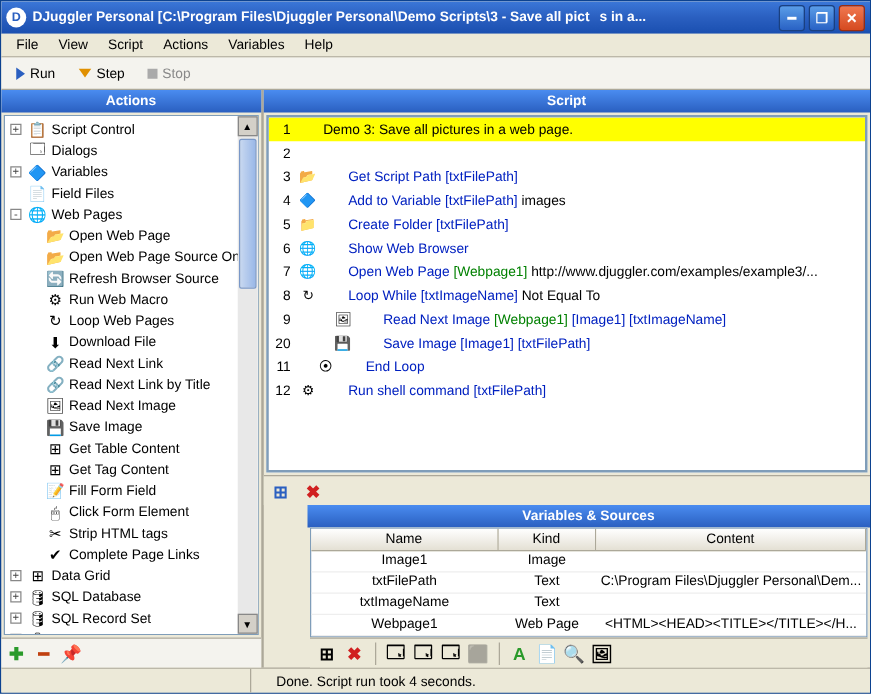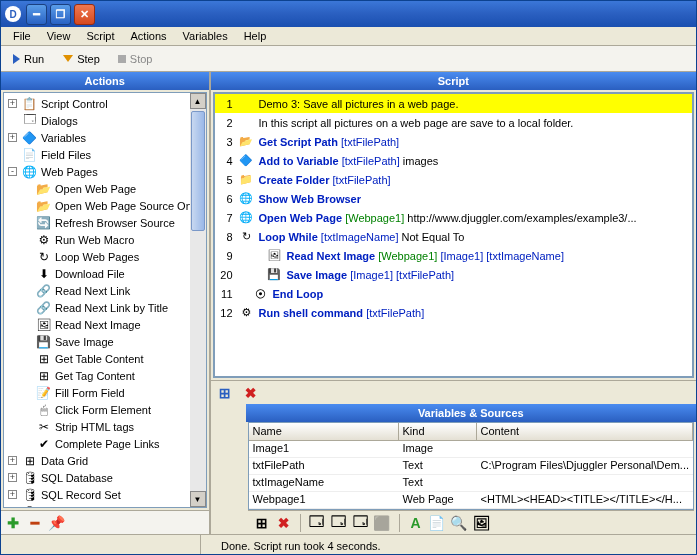--- a/index.html
+++ b/index.html
@@ -52,33 +52,33 @@
 .left-toolbar { height:24px; background:#f4f3ee; display:flex; align-items:center; padding:0 4px; gap:6px; border-top:1px solid #aca899; }
 .small-icon { width:16px; height:16px; display:flex; align-items:center; justify-content:center; cursor:pointer; font-size:14px; font-weight:bold; }
 
 
 .script-wrap { flex:1; background:#fff; border:2px solid #7f9db9; margin:2px; overflow:auto; }
 .script-row { display:flex; align-items:center; min-height:19px; padding:1px 0; }
 .lineno { width:24px; text-align:right; color:#000; padding-right:6px; }
 .sicon { width:16px; height:16px; margin-right:4px; display:flex; align-items:center; justify-content:center; font-size:11px; }
 .script-text { white-space:nowrap; }
 .script-row.hl { background:#ffff00; }
-.cmd { font-weight:bold; color:#0020c0; }
+.cmd { font-weight:normal; color:#0020c0;margin-left:20px; }
 .param-g { color:#008000; }
 .param-b { color:#0020c0; }
 .txt { color:#000; }
 .indent1 { margin-left:14px; }
 .indent2 { margin-left:28px; }
 
 
 .script-toolbar { height:24px; background:#ece9d8; display:flex; align-items:center; padding:0 6px; gap:10px; border-top:1px solid #aca899; }
 
 
 .vars-panel { height:130px; display:flex; flex-direction:column;margin-left:35px; }
-.vars-grid { flex:1; background:#fff; border:1px solid #7f9db9; margin:0 2px; overflow:hidden; }
+.vars-grid { flex:1; background:#fff; border:1px solid #7f9db9; margin:0 2px; overflow:hidden;text-align:center; }
 .grid-header { display:flex; background:#ece9d8; border-bottom:1px solid #aca899; height:18px; }
 .gh { border-right:1px solid #aca899; padding:2px 4px; font-weight:normal; background:linear-gradient(to bottom,#fff,#e4e0d4); }
 .gh.c1 { width:150px; } .gh.c2 { width:78px; } .gh.c3 { flex:1; }
 .grid-row { display:flex; height:17px; border-bottom:1px solid #eee; }
 .gc { padding:1px 4px; overflow:hidden; white-space:nowrap; }
 .gc.c1 { width:150px; } .gc.c2 { width:78px; } .gc.c3 { flex:1; }
 
 
 .vars-toolbar { height:24px; background:#ece9d8; display:flex; align-items:center; padding:0 6px; gap:6px; border-top:1px solid #aca899; margin:0 2px; }
 .vsep { width:1px; height:18px; background:#aca899; margin:0 2px; }
@@ -86,20 +86,23 @@
 
 .statusbar { height:22px; background:#ece9d8; border-top:1px solid #aca899; display:flex; align-items:center; }
 .sb-grip { width:200px; height:100%; border-right:1px solid #aca899; }
 .sb-text { padding:0 8px;margin-left:12px; }
 </style>
 </head>
 <body>
 
 <div class="titlebar">
   <div class="app-icon">D</div>
+  <div class="title-text">
+    <span>DJuggler Personal [C:\Program Files\Djuggler Personal\Demo Scripts\3 - Save all pict</span><span class="title-icon"></span><span>s in a...</span>
+  </div>
   <div class="winbtns">
     <div class="winbtn min">━</div>
     <div class="winbtn max">❐</div>
     <div class="winbtn close">✕</div>
   </div>
 </div>
 
 <div class="menubar" id="menubar">
     <div class="menuitem">File</div>
     <div class="menuitem">View</div>
@@ -273,21 +276,20 @@
     <div class="panel-header">Script</div>
     <div class="script-wrap" id="script">
         <div class="script-row hl">
           <div class="lineno">1</div>
           <div class="sicon"></div>
           <div class="script-text"><span class="txt">Demo 3: Save all pictures in a web page.</span></div>
         </div>
         <div class="script-row">
           <div class="lineno">2</div>
           <div class="sicon"></div>
-          <div class="script-text"><span class="txt">In this script all pictures on a web page are save to a local folder.</span></div>
         </div>
         <div class="script-row">
           <div class="lineno">3</div>
           <div class="sicon">📂</div>
           <div class="script-text"><span class="cmd">Get Script Path</span><span class="txt"> </span><span class="param-b">[txtFilePath]</span></div>
         </div>
         <div class="script-row">
           <div class="lineno">4</div>
           <div class="sicon">🔷</div>
           <div class="script-text"><span class="cmd">Add to Variable</span><span class="txt"> </span><span class="param-b">[txtFilePath]</span><span class="txt">  images</span></div>

